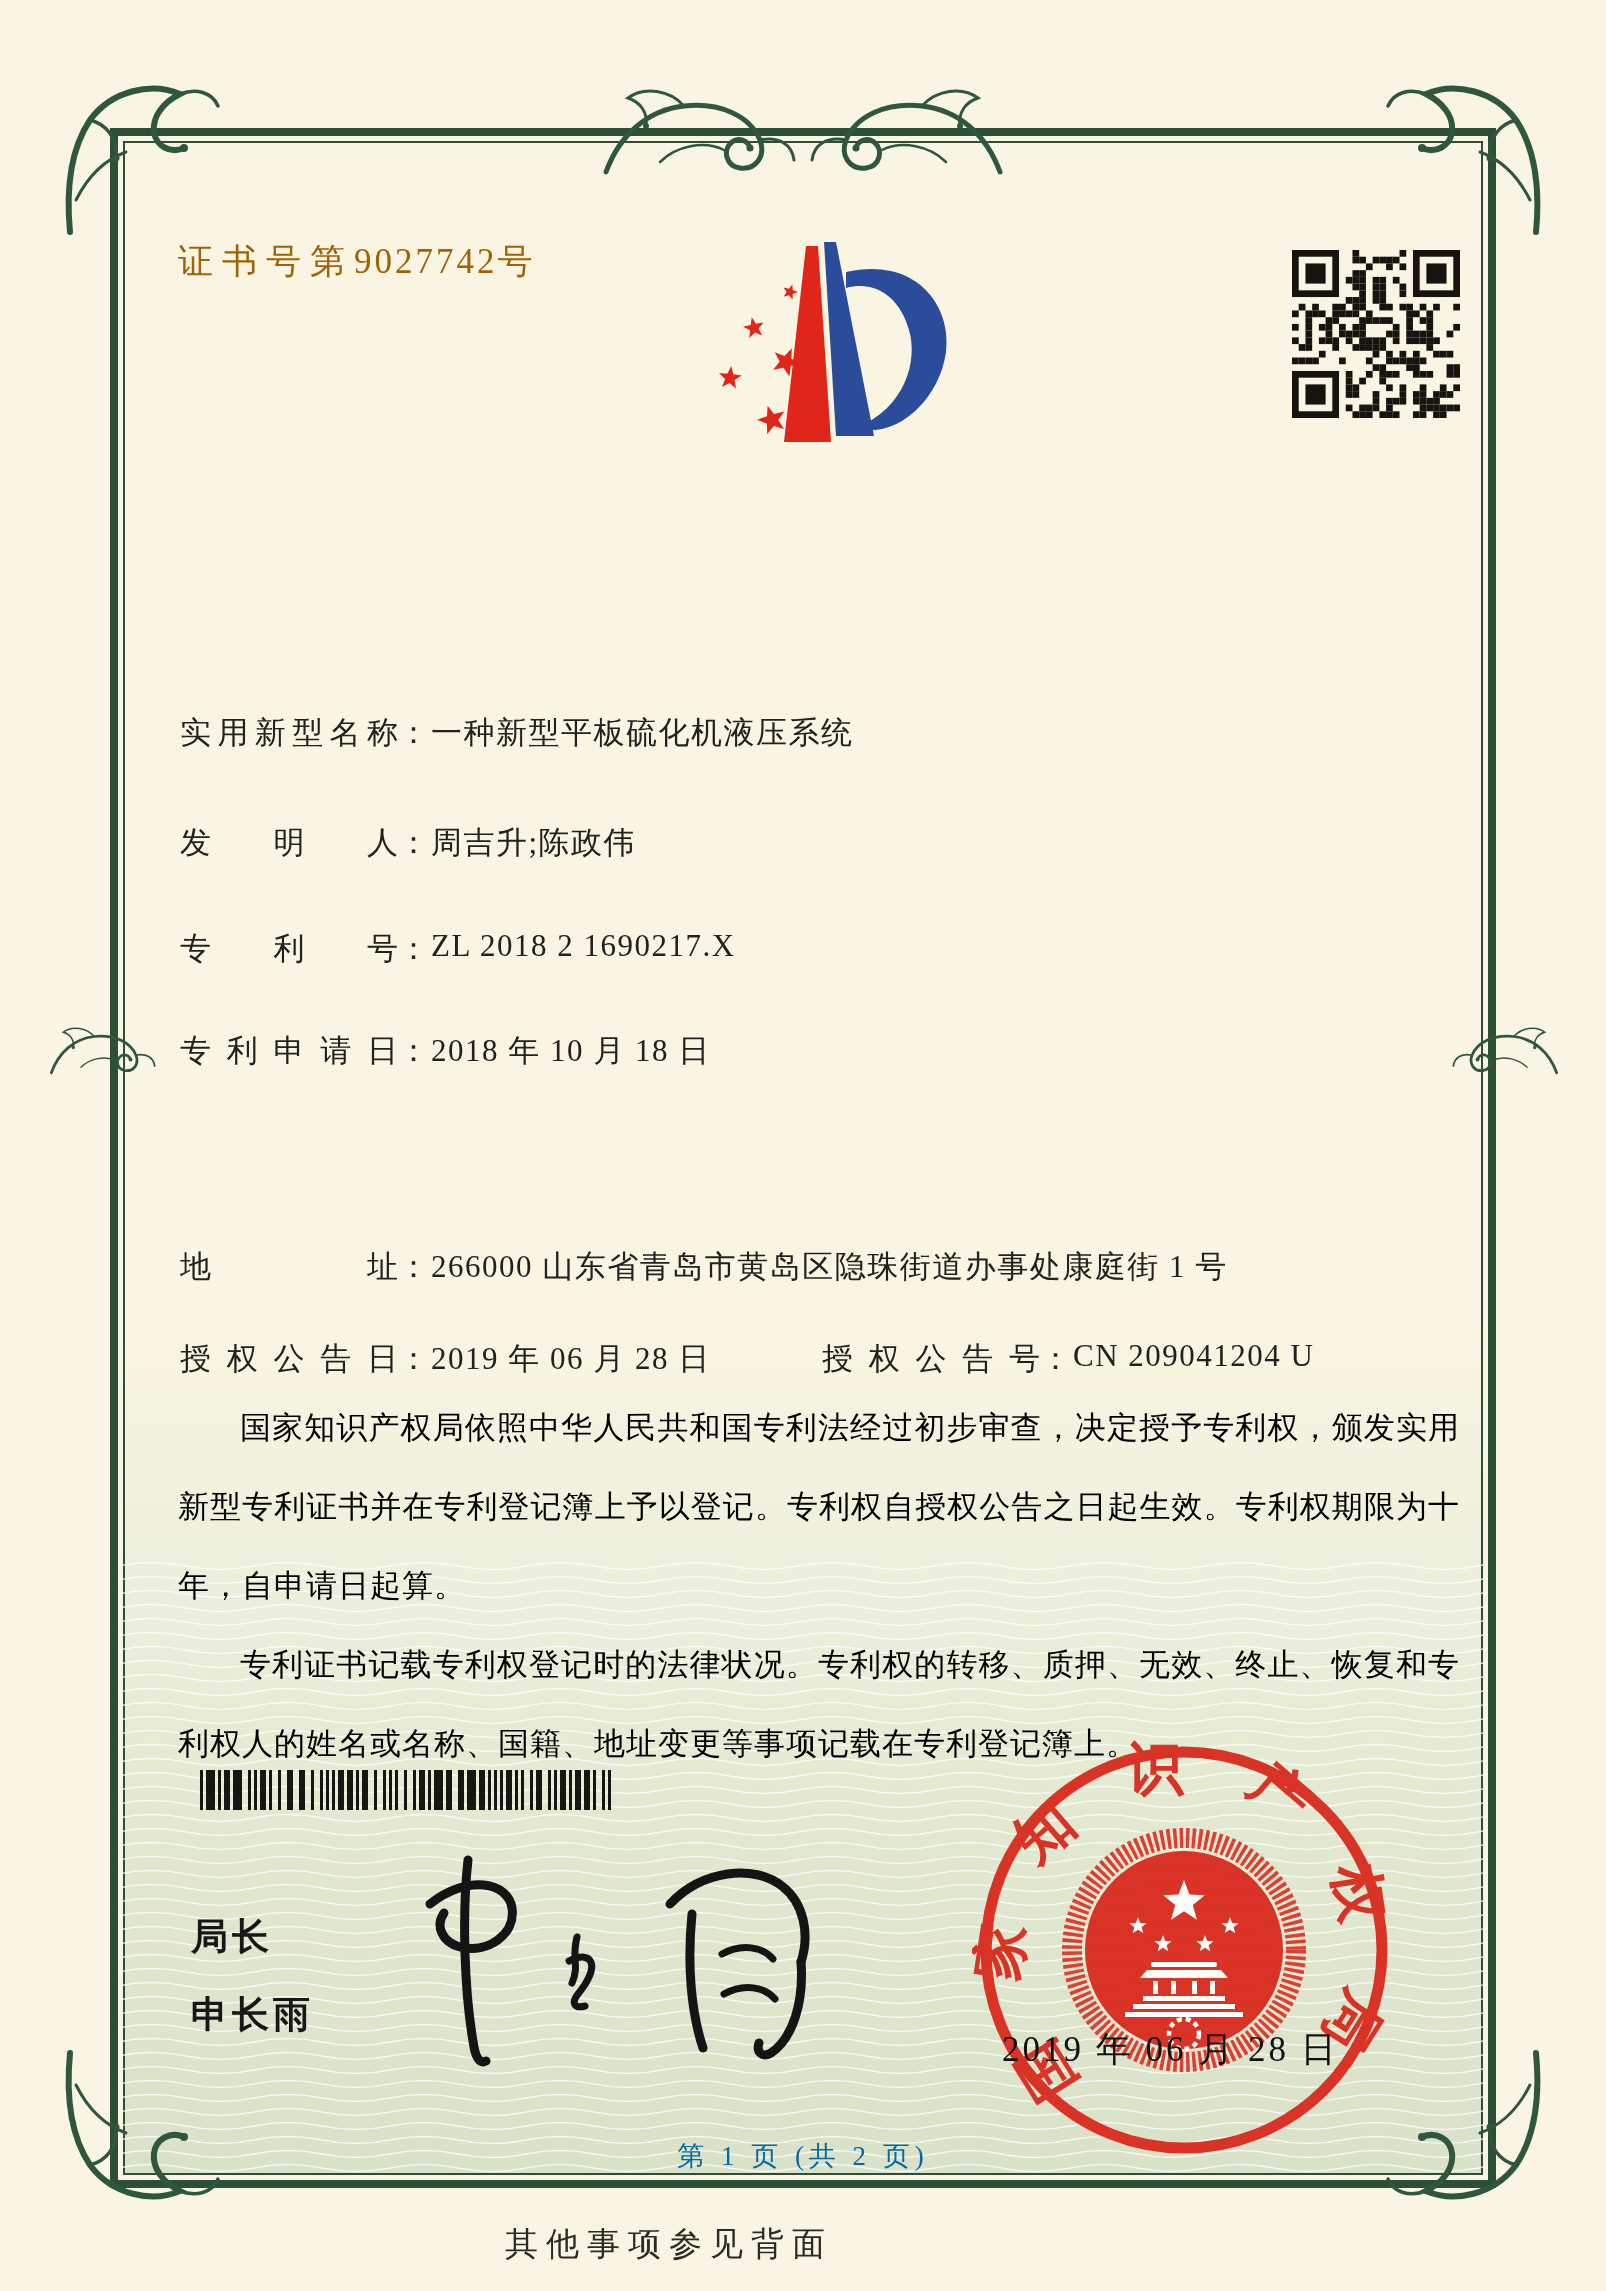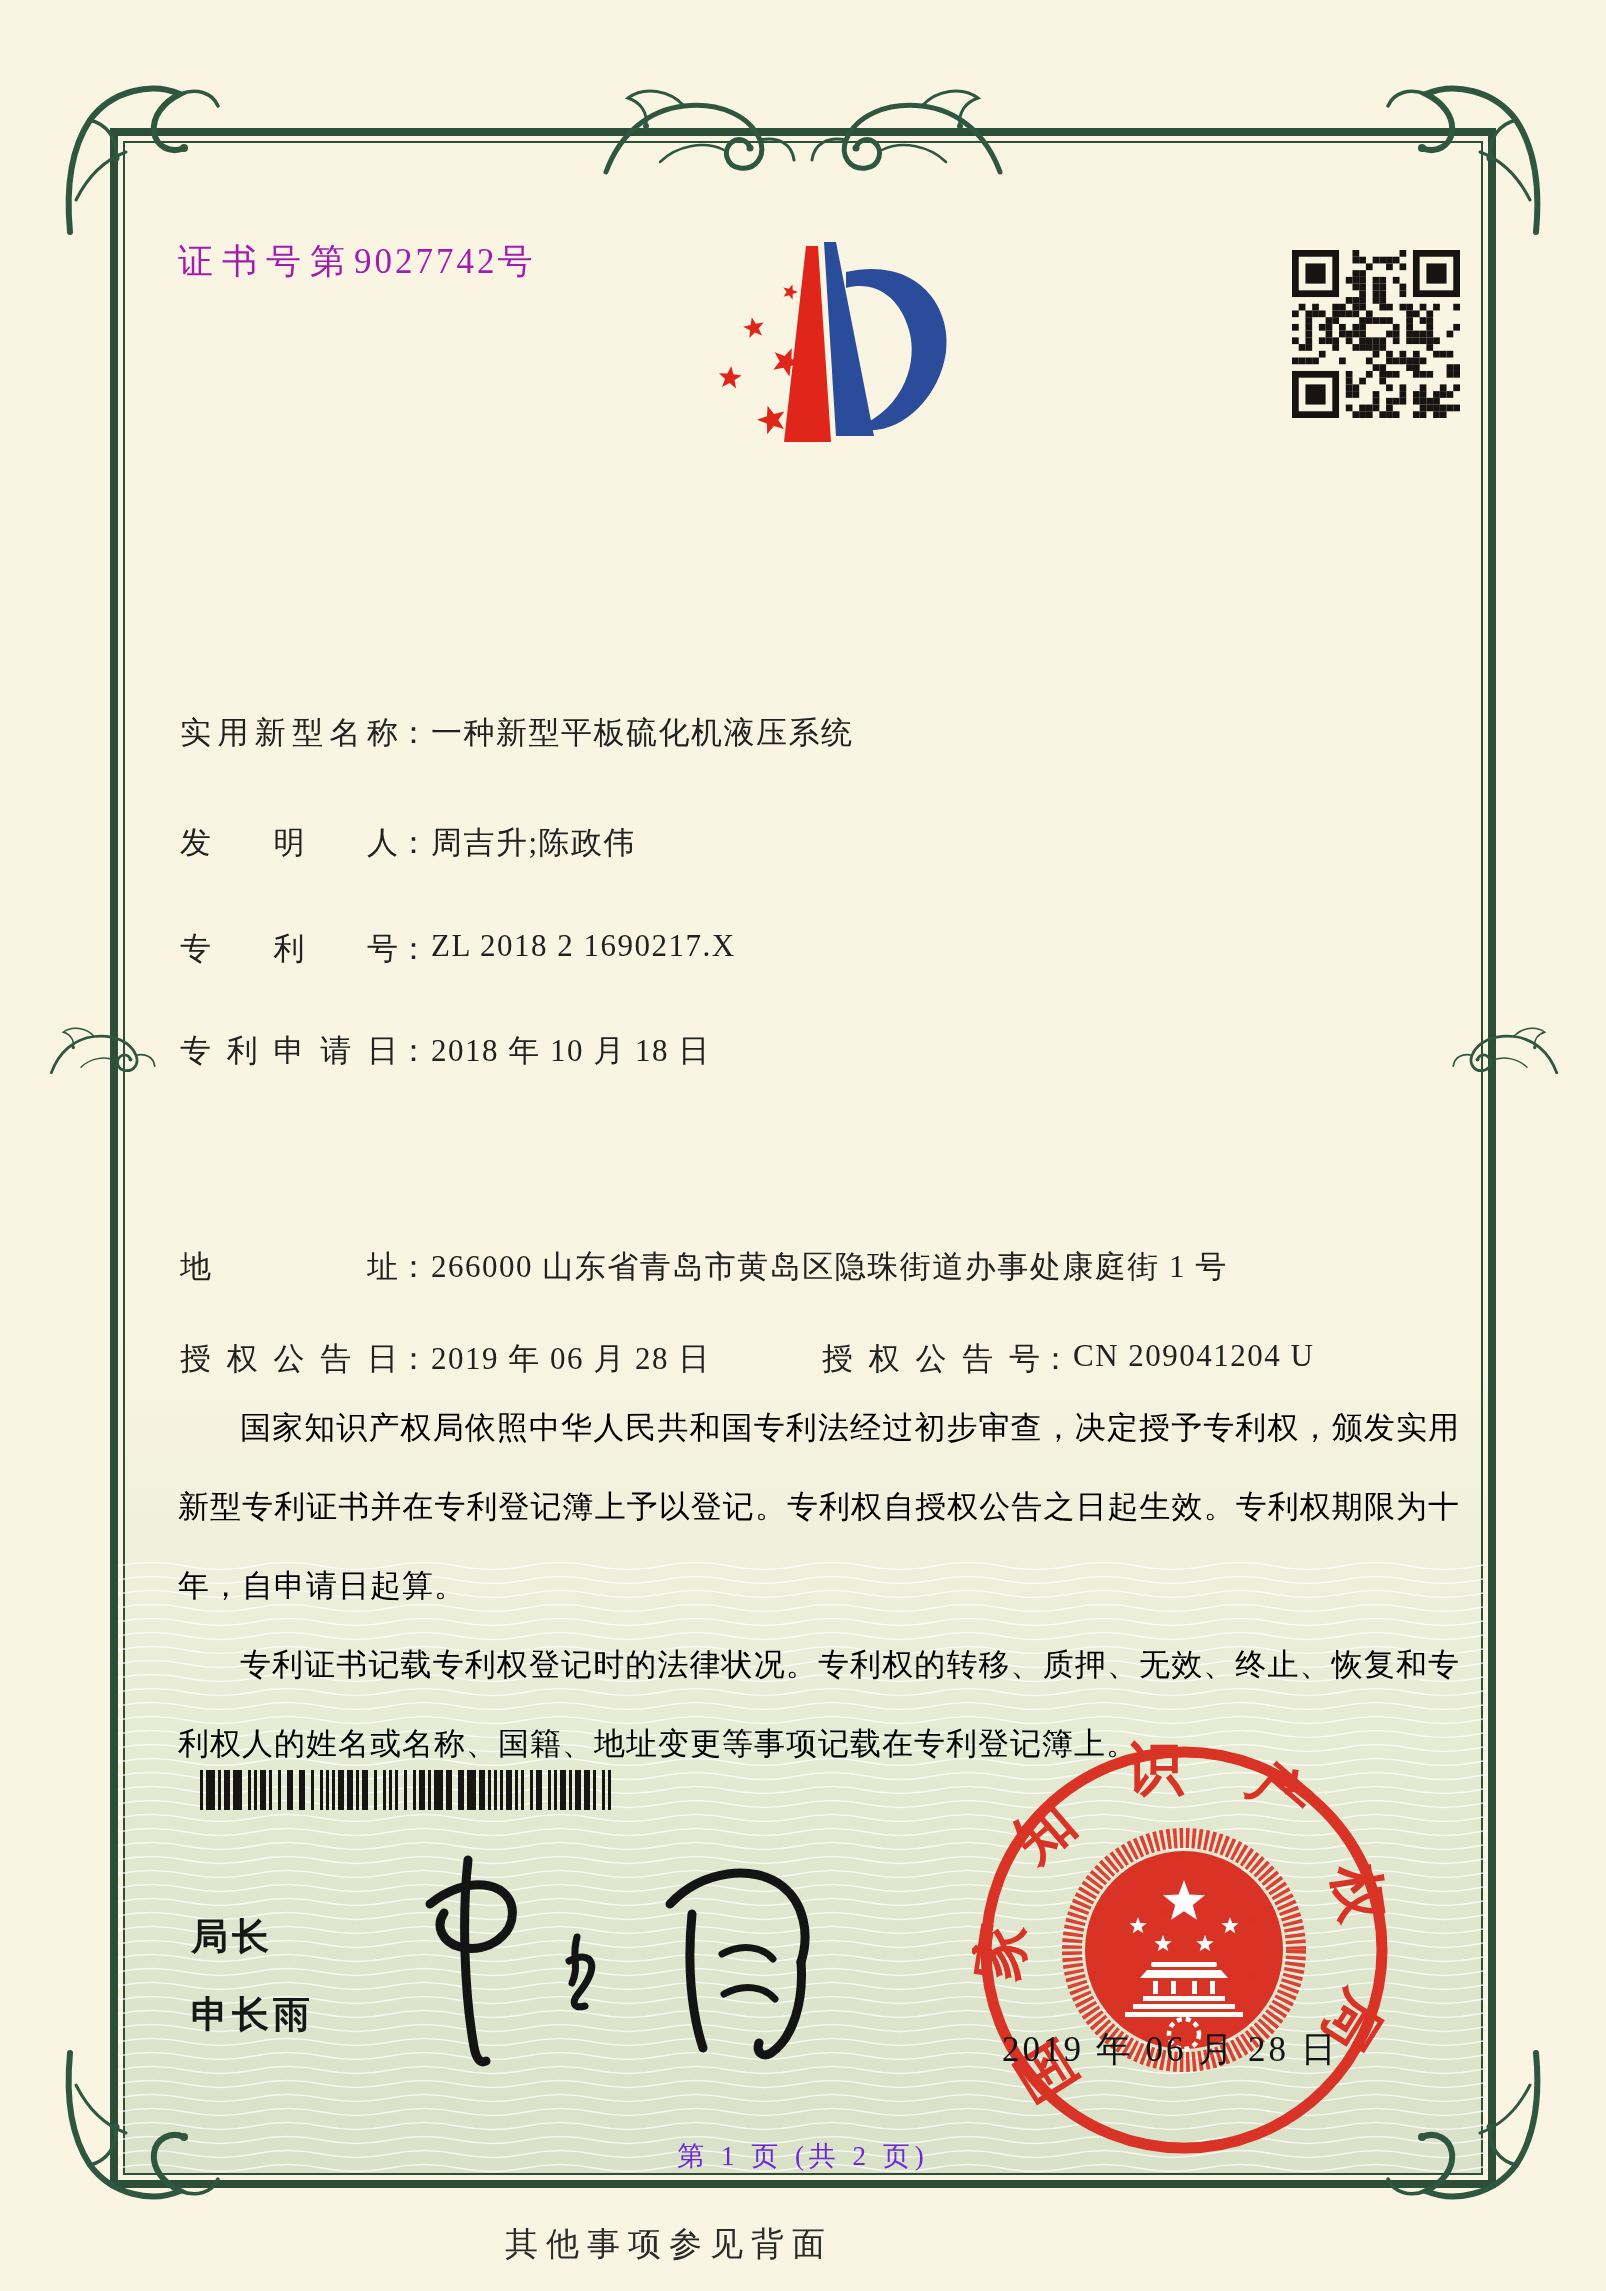--- a/index.html
+++ b/index.html
@@ -18,21 +18,21 @@
     position:absolute; inset:5px; border:2px solid #2d4f38;
     background:linear-gradient(180deg,
       rgba(250,245,226,0) 0%, rgba(250,245,226,0) 58%,
       #eef0db 70%, #e3e9d1 82%, #d9e1c8 100%);
   }
   .waves{ position:absolute; left:118px; top:1556px; width:1370px; height:626px; z-index:1; pointer-events:none;}
   
   .orn{ position:absolute; z-index:2; pointer-events:none; }
   
   .abs{ position:absolute; z-index:3; }
-  .certno{ left:178px; top:238px; font-size:35px; letter-spacing:9px; color:#a21caf;text-align:right;}
+  .certno{ left:178px; top:238px; font-size:35px; letter-spacing:9px; color:#a16207;text-align:right;}
   .certno .num{ letter-spacing:3px; }
   .title{
     left:0; top:500px; width:1606px; text-align:center;
     font-size:76px; font-weight:900; letter-spacing:20px; text-indent:20px; color:#111;
   }
   .row{ left:180px; width:1270px; font-size:31px; color:#212121; }
   .lbl{ display:inline-block; width:218px; text-align:justify; text-align-last:justify; vertical-align:top;}
   .colon{ display:inline-block; vertical-align:top;}
   .val{ margin-left:2px; letter-spacing:1.5px; vertical-align:top;}
   .pair{ position:absolute; left:0; top:0; white-space:nowrap;}
@@ -41,21 +41,21 @@
     left:178px; top:1388px; width:1282px;
     font-size:31px; line-height:79px; text-align:justify; color:#000000;
   }
   .bodytext p{ margin:0; text-indent:2em; letter-spacing:1px;}
   .barcode{ left:200px; top:1770px; width:420px; height:40px; z-index:3;}
   .officer{ left:178px; font-size:37px; font-weight:700;
     font-family:"Liberation Sans","DejaVu Sans",sans-serif; color:#171717; letter-spacing:4px;margin-left:13px;}
   .sig{ left:372px; top:1842px; z-index:4;}
   .seal{ left:972px; top:1738px; width:424px; height:424px; z-index:4; opacity:.94;}
   .sealdate{ left:1002px; top:2026px; font-size:35px; letter-spacing:3px; color:#121212; z-index:5;}
-  .pageno{ left:110px; top:2138px; width:1386px; text-align:center; font-size:27px; letter-spacing:5px; color:#6d28d9; z-index:3;}
+  .pageno{ left:110px; top:2138px; width:1386px; text-align:center; font-size:27px; letter-spacing:5px; color:#0369a1; z-index:3;}
   .backnote{ left:0; top:2222px; width:1282px; text-align:center; font-size:33px; letter-spacing:8px; color:#2a2a2a;padding-left:28px;}
   .qr{ left:1292px; top:250px; width:168px; height:168px; z-index:3;}
   .logo{ left:668px; top:230px; z-index:3;}
 </style>
 </head>
 <body>
 
 <div class="page">
 
   <svg width="0" height="0" style="position:absolute" aria-hidden="true">

